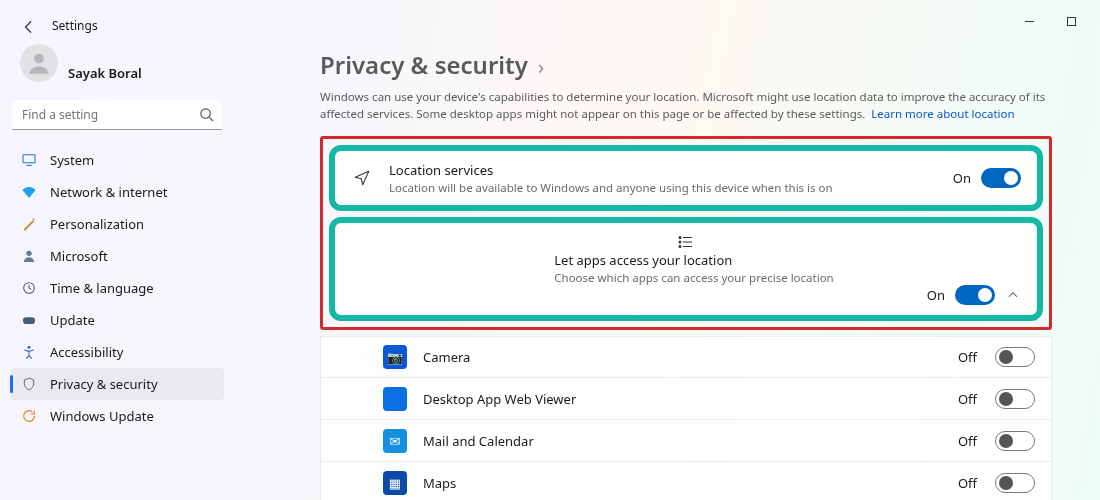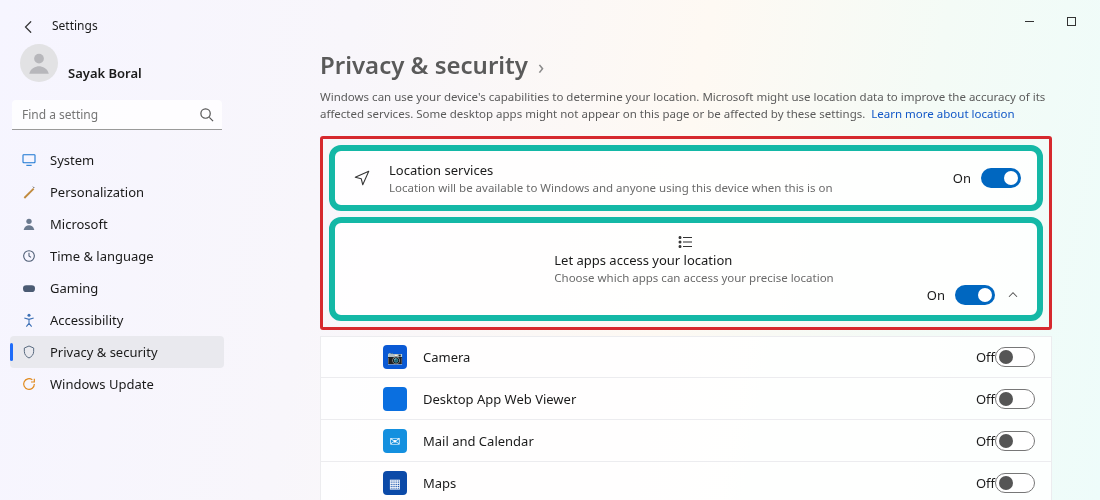--- a/index.html
+++ b/index.html
@@ -55,21 +55,21 @@
   .toggle .knob { position:absolute; top:3px; width:14px; height:14px; border-radius:50%; }
   .toggle.on .knob { right:3px; background:#fff; }
   .toggle.off .knob { left:3px; background:#555; top:2px; }
   .chev { width:16px; display:flex; justify-content:center; color:#555; }
   .app-row { background:#ffffffdb; border:1px solid #ececef; border-top:none;
     display:flex; align-items:center; padding:8px 16px 8px 62px; min-height:42px; }
   .app-row:first-of-type { border-top:1px solid #ececef; }
   .app-icon { width:24px; height:24px; border-radius:4px; display:flex; align-items:center; justify-content:center;
     color:#fff; font-size:13px; }
   .app-name { margin-left:16px; font-size:13px; }
-  .app-right { margin-left:auto; display:flex; align-items:center; gap:0; }
+  .app-right { margin-left:auto; display:flex; align-items:center; gap:18px; }
 </style>
 </head>
 <body>
 
 <div class="titlebar">
   <div class="back">
     <svg width="14" height="14" viewBox="0 0 16 16">
         <path d="M10 2 4 8l6 6" stroke="#333" stroke-width="1.4" fill="none" stroke-linecap="round"></path>
       </svg>
   </div>
@@ -114,20 +114,28 @@
           <span class="nav-icon">
             <svg width="16" height="16" viewBox="0 0 24 24" fill="#1976d2">
               <rect x="3" y="4" width="18" height="12" rx="1" fill="none" stroke="#1976d2" stroke-width="1.6"></rect>
               <line x1="8" y1="20" x2="16" y2="20" stroke="#1976d2" stroke-width="1.6"></line>
             </svg>
           </span>
           <span>System</span>
         </div>
         <div class="nav-item">
           <span class="nav-icon">
+            <svg width="16" height="16" viewBox="0 0 24 24" fill="#1aa3e8">
+              <path d="M2 9c6-6 14-6 20 0l-10 12z"></path>
+            </svg>
+          </span>
+          <span>Network &amp; internet</span>
+        </div>
+        <div class="nav-item">
+          <span class="nav-icon">
             <svg width="16" height="16" viewBox="0 0 24 24">
               <path d="M4 20l14-14 2 2L6 22z" fill="#c08a3e"></path>
               <path d="M18 4l2 2" stroke="#555" stroke-width="1.5"></path>
             </svg>
           </span>
           <span>Personalization</span>
         </div>
         <div class="nav-item">
           <span class="nav-icon">
             <svg width="16" height="16" viewBox="0 0 24 24" fill="#6b7a8f">
@@ -145,21 +153,21 @@
             </svg>
           </span>
           <span>Time &amp; language</span>
         </div>
         <div class="nav-item">
           <span class="nav-icon">
             <svg width="16" height="16" viewBox="0 0 24 24" fill="#4b5b73">
               <rect x="3" y="8" width="18" height="10" rx="5"></rect>
             </svg>
           </span>
-          <span>Gaming</span>
+          <span>Update</span>
         </div>
         <div class="nav-item">
           <span class="nav-icon">
             <svg width="16" height="16" viewBox="0 0 24 24" fill="#3b6fb5">
               <circle cx="12" cy="5" r="2.3"></circle>
               <path d="M5 9l7 2 7-2M12 11v6m-4 5 4-5 4 5" stroke="#3b6fb5" stroke-width="1.6" fill="none"></path>
             </svg>
           </span>
           <span>Accessibility</span>
         </div>

